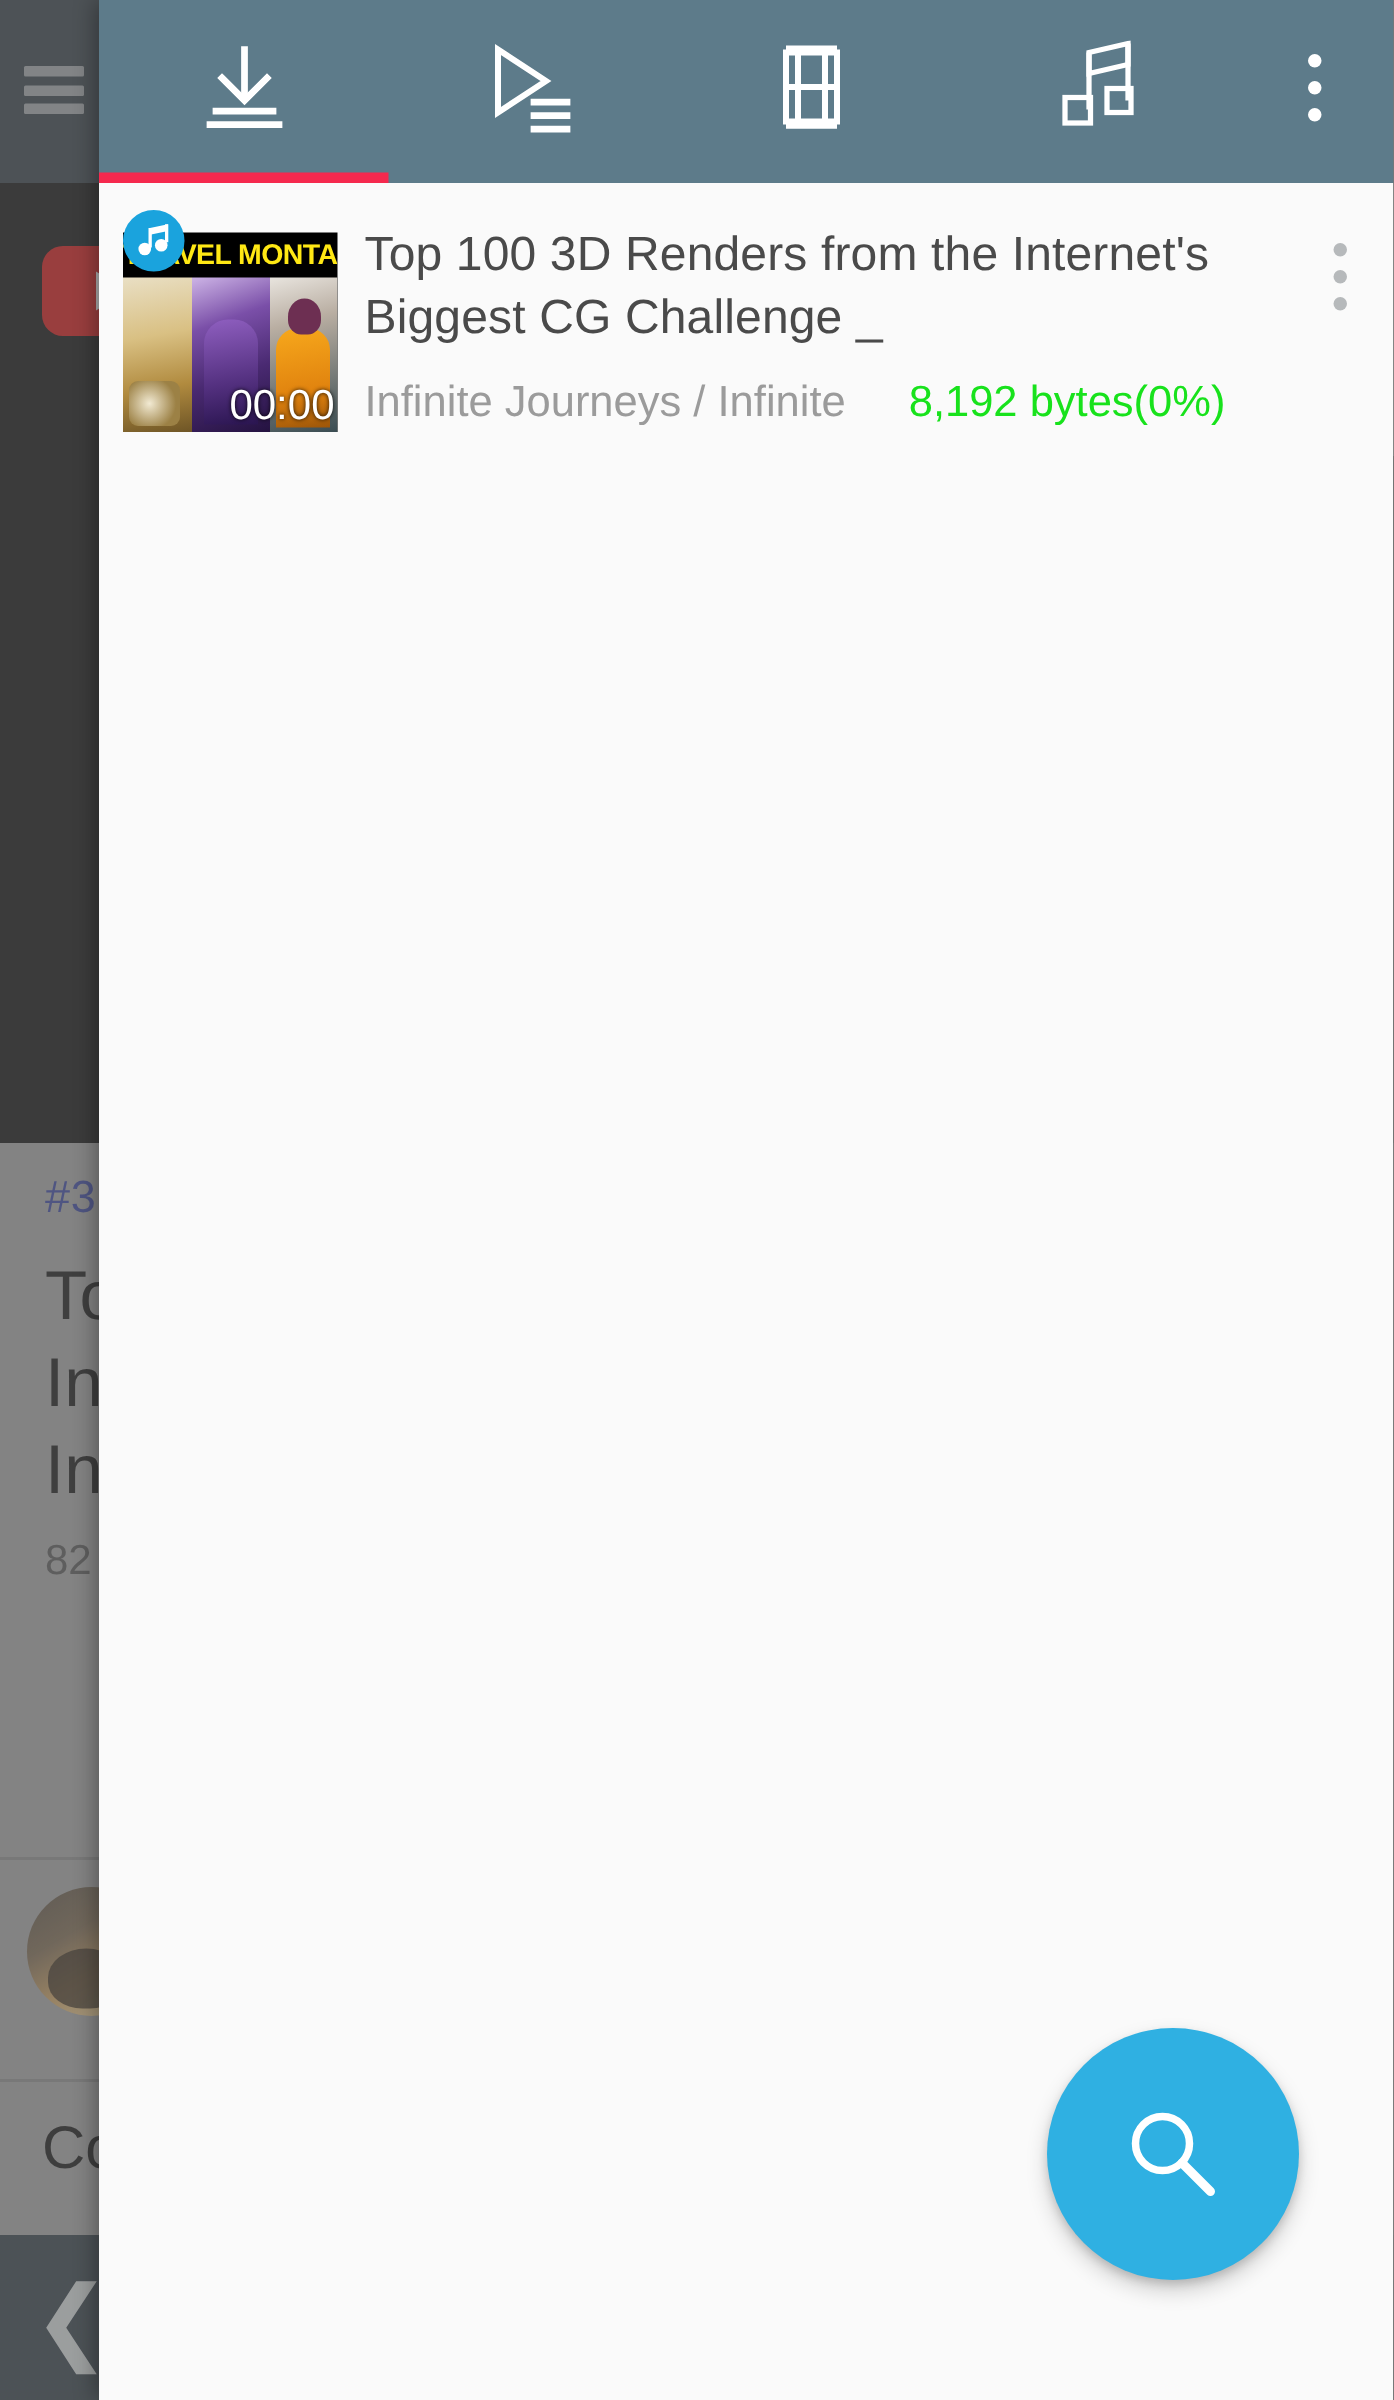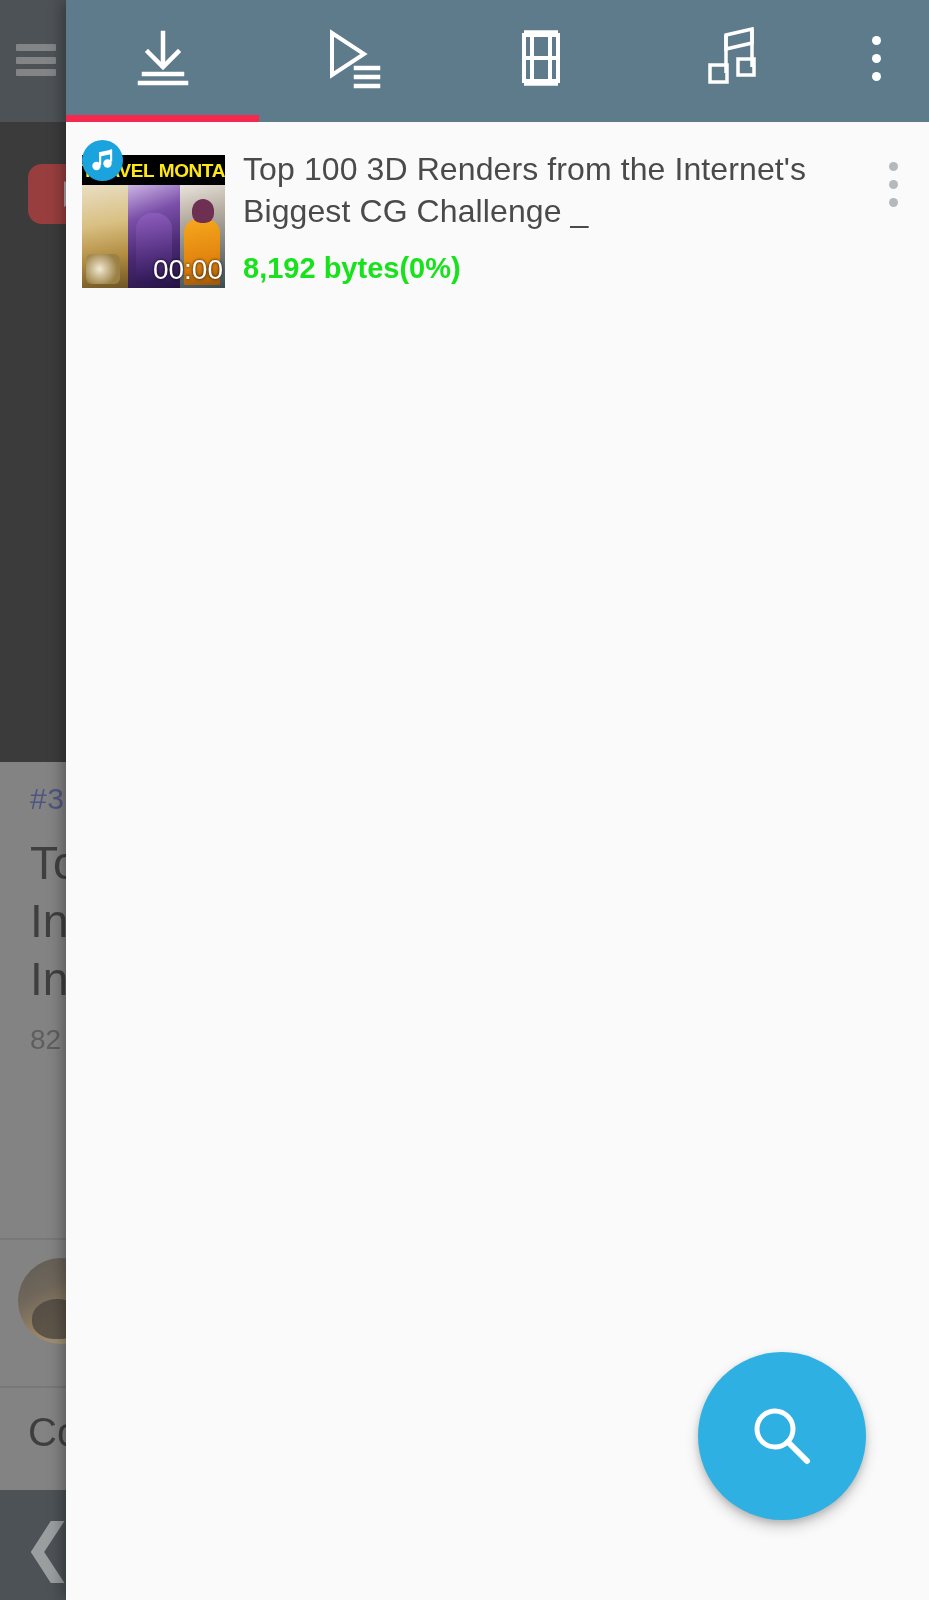--- a/index.html
+++ b/index.html
@@ -224,21 +224,22 @@
     letter-spacing: .1px;
   }
   .row-sub {
     margin-top: 20px;
     display: flex; align-items: baseline;
   }
   .row-artist {
     font-size: 29px; color: #9b9b9b; white-space: nowrap;
   }
   .row-size {
-    font-size: 29px; color: #18e21c; font-weight: 700;
+    margin-left: 42px;
+    font-size: 29px; color: #18e21c; font-weight: 400;
     white-space: nowrap;
   }
   .row-menu {
     flex: 0 0 auto;
     width: 44px; height: 56px;
     display: flex; align-items: center; justify-content: center;
     margin-top: 16px; cursor: pointer;
   }
 
   
@@ -368,20 +369,21 @@
               <rect x="20" y="1.5" width="2.2" height="12" fill="#fff"></rect>
               <circle cx="6.5" cy="18" r="4.2" fill="#fff"></circle>
               <circle cx="17.5" cy="15.5" r="4.2" fill="#fff"></circle>
             </svg>
           </div>
         </div>
 
         <div class="row-text">
           <div class="row-title">Top 100 3D Renders from the Internet's Biggest CG Challenge _</div>
           <div class="row-sub">
+            <span class="row-artist">Infinite Journeys / Infinite</span>
             <span class="row-size">8,192 bytes(0%)</span>
           </div>
         </div>
 
         <div class="row-menu">
           <span class="overflow-dots grey">
             <i></i>
             <i></i>
             <i></i>
           </span>

